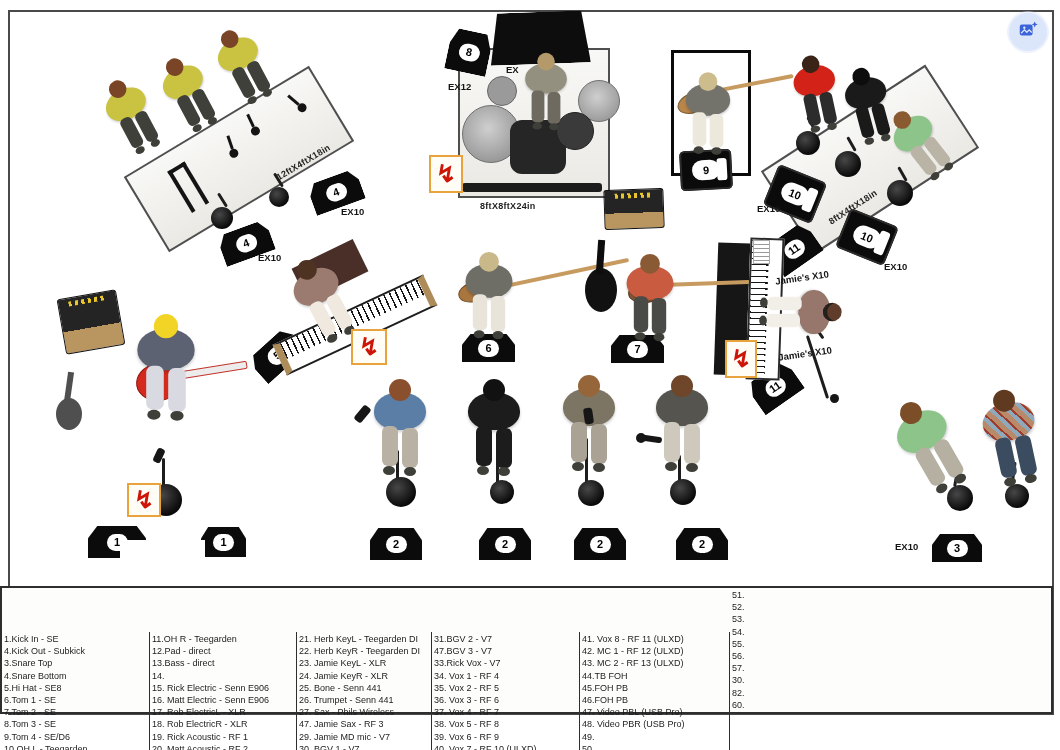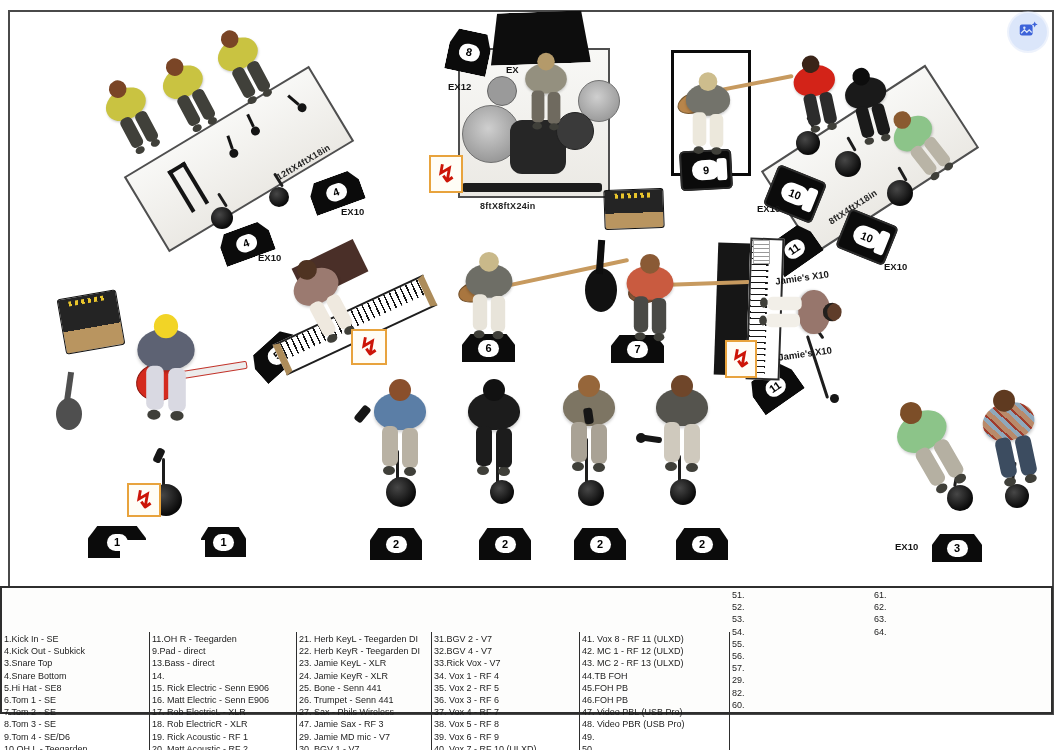--- a/index.html
+++ b/index.html
@@ -378,21 +378,21 @@
         <div class="row">4.Snare Bottom</div>
         <div class="row">5.Hi Hat - SE8</div>
         <div class="row">6.Tom 1 - SE</div>
         <div class="row">7.Tom 2 - SE</div>
         <div class="row">8.Tom 3 - SE</div>
         <div class="row">9.Tom 4 - SE/D6</div>
         <div class="row">10.OH L - Teegarden</div>
       </div>
     <div class="icol sep" style="width:147px;">
         <div class="row">11.OH R - Teegarden</div>
-        <div class="row">9.Pad - direct</div>
+        <div class="row">12.Pad - direct</div>
         <div class="row">13.Bass - direct</div>
         <div class="row">14.</div>
         <div class="row">15. Rick Electric - Senn E906</div>
         <div class="row">16. Matt Electric - Senn E906</div>
         <div class="row">17. Rob ElectricL - XLR</div>
         <div class="row">18. Rob ElectricR - XLR</div>
         <div class="row">19. Rick Acoustic - RF 1</div>
         <div class="row">20. Matt Acoustic - RF 2</div>
       </div>
     <div class="icol sep" style="width:135px;">
@@ -402,21 +402,21 @@
         <div class="row">24. Jamie KeyR - XLR</div>
         <div class="row">25. Bone - Senn 441</div>
         <div class="row">26. Trumpet - Senn 441</div>
         <div class="row">27. Sax - Phils Wireless</div>
         <div class="row">47. Jamie Sax - RF 3</div>
         <div class="row">29. Jamie MD mic - V7</div>
         <div class="row">30. BGV 1 - V7</div>
       </div>
     <div class="icol sep" style="width:148px;">
         <div class="row">31.BGV 2 - V7</div>
-        <div class="row">32.BGV 4 - V7</div>
+        <div class="row">47.BGV 3 - V7</div>
         <div class="row">33.Rick Vox - V7</div>
         <div class="row">34. Vox 1 - RF 4</div>
         <div class="row">35. Vox 2 - RF 5</div>
         <div class="row">36. Vox 3 - RF 6</div>
         <div class="row">37. Vox 4 - RF 7</div>
         <div class="row">38. Vox 5 - RF 8</div>
         <div class="row">39. Vox 6 - RF 9</div>
         <div class="row">40. Vox 7 - RF 10 (ULXD)</div>
       </div>
     <div class="icol sep" style="width:150px;">
@@ -432,25 +432,19 @@
         <div class="row">50.</div>
       </div>
     <div class="icol" style="width:142px;">
         <div class="row">51.</div>
         <div class="row">52.</div>
         <div class="row">53.</div>
         <div class="row">54.</div>
         <div class="row">55.</div>
         <div class="row">56.</div>
         <div class="row">57.</div>
-        <div class="row">29.</div>
+        <div class="row">30.</div>
         <div class="row">82.</div>
         <div class="row">60.</div>
       </div>
-    <div class="icol" style="width:179px;">
-        <div class="row">61.</div>
-        <div class="row">62.</div>
-        <div class="row">63.</div>
-        <div class="row">64.</div>
-      </div>
   </div>
 
 </div>
 
 </body></html>

